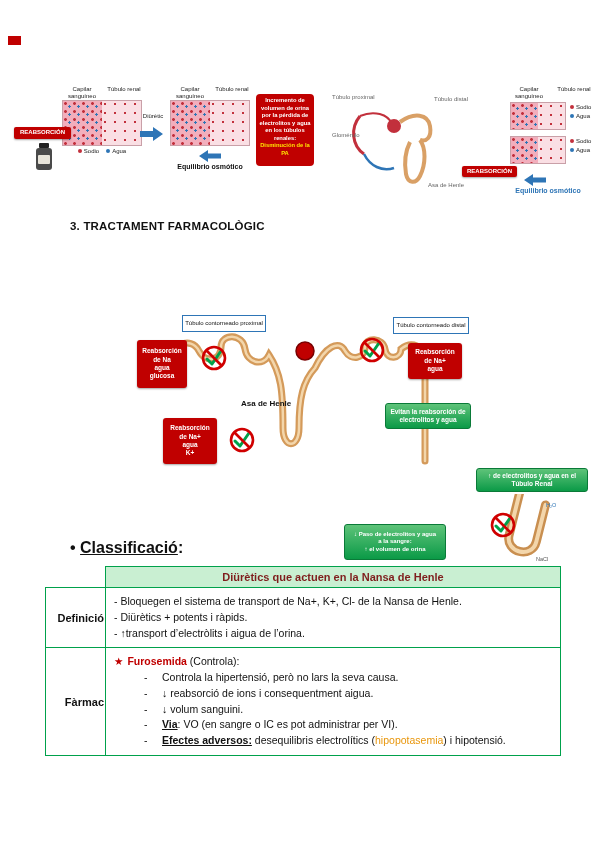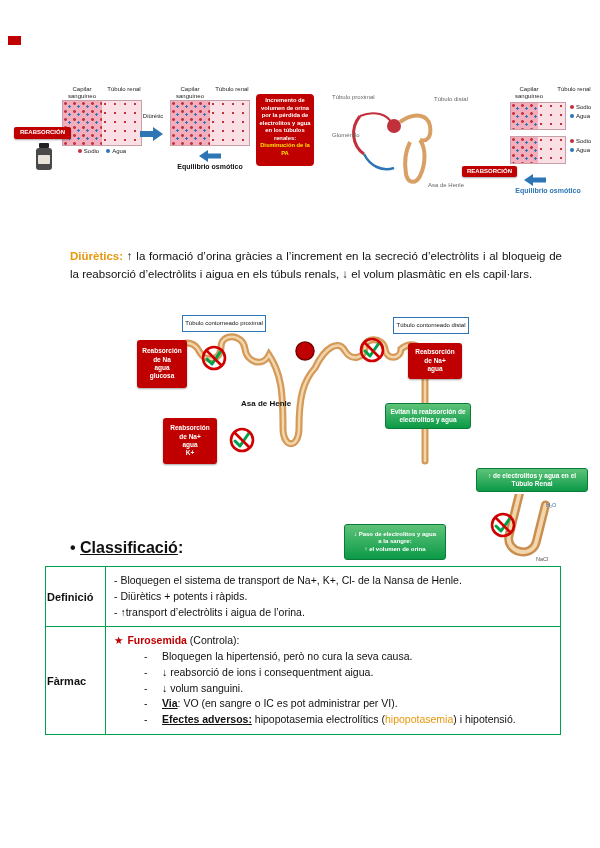--- a/index.html
+++ b/index.html
@@ -25,21 +25,21 @@
   .equil.blue{color:#2e75b6}
   .h3{position:absolute;left:70px;top:220px;font-size:11.5px;font-weight:bold;letter-spacing:.2px}
   .intro{position:absolute;left:70px;top:247px;width:492px;font-size:11.5px;line-height:1.58;text-align:justify}
   .intro .lead{color:#e8960c;font-weight:bold}
   .classif{position:absolute;left:70px;top:539px;font-size:16px;font-weight:bold}
   .classif .u{text-decoration:underline}
   .tbl{position:absolute;left:45px;top:566px;border-collapse:collapse;width:516px;font-size:10.5px;color:#111}
   .tbl td{border:1px solid #00a14b}
   .tbl td.corner{border:none;width:60px}
   .tbl td.hdr{height:21px;background:#c9efd2;color:#7f1d1d;font-weight:bold;text-align:center;font-size:11px}
-  .tbl td.rowlabel{width:60px;text-align:left;font-weight:bold;font-size:11px;vertical-align:middle}
+  .tbl td.rowlabel{width:60px;text-align:right;font-weight:bold;font-size:11px;vertical-align:middle}
   .tbl td.cell{padding:6px 8px;line-height:1.5;vertical-align:middle}
   .sub{display:flex;padding-left:30px}
   .sub .dash{width:18px;flex:none}
   .star{color:#c00000;margin-right:4px}
   .drug{color:#c00000;font-weight:bold}
   .u-b{font-weight:bold;text-decoration:underline}
   .orange{color:#e8960c}
   .callout{background:#c00000;border-radius:4px;color:#fff;font-size:5.8px;line-height:1.3;text-align:center;padding:3px;font-weight:bold}
   .callout .hl{color:#ffe100}
 </style>
@@ -162,24 +162,22 @@
           <span>Agua</span>
         </span>
     </div>
     <div class="abs redbox" style="left:0;top:80px;width:55px;height:11px;border-radius:2px;font-size:6px">REABSORCIÓN</div>
     <svg class="abs" style="left:62px;top:88px" width="22" height="12" viewBox="0 0 22 12">
       <path d="M22,3.5 L9,3.5 L9,0 L0,6 L9,12 L9,8.5 L22,8.5 Z" fill="#2e75b6"></path>
     </svg>
     <div class="abs equil blue" style="left:40px;top:101px;width:92px">Equilibrio osmótico</div>
   </div>
 
-
-  <p class="intro" style="margin:0">
-    <span class="lead">Diürètics:</span><span> ↑ la formació d’orina gràcies a l’increment en la secreció d’electròlits i al bloqueig de la reabsorció d’electròlits i aigua en els túbuls renals, ↓ el volum plasmàtic en els capil·lars.</span>
-  </p>
+  <div class="h3">3. TRACTAMENT FARMACOLÒGIC</div>
+
 
   <div class="abs" style="left:133px;top:313px;width:340px;height:160px">
     <svg width="340" height="160" viewBox="0 0 340 160" style="position:absolute;left:0;top:0">
       <path d="M40,52 C35,32 58,22 66,38 C72,50 88,48 88,34 C88,20 110,20 112,36 C114,50 130,54 136,42 C148,60 150,78 150,115 C150,136 166,136 166,115 C166,85 170,68 182,55 C192,34 206,26 212,38 C218,48 232,46 232,34 C232,24 250,24 252,36 C254,48 268,46 268,36 C278,28 292,32 292,48 L292,148" stroke="#d49a5a" stroke-width="7" fill="none" stroke-linecap="round"></path>
       <path d="M40,52 C35,32 58,22 66,38 C72,50 88,48 88,34 C88,20 110,20 112,36 C114,50 130,54 136,42 C148,60 150,78 150,115 C150,136 166,136 166,115 C166,85 170,68 182,55 C192,34 206,26 212,38 C218,48 232,46 232,34 C232,24 250,24 252,36 C254,48 268,46 268,36 C278,28 292,32 292,48 L292,148" stroke="#f3d6ab" stroke-width="2.5" fill="none" stroke-linecap="round"></path>
       <circle cx="172" cy="38" r="9" fill="#c00000" stroke="#7a0000" stroke-width="1.5"></circle>
     </svg>
 
     <div class="abs labelbox" style="left:49px;top:2px;width:84px;height:17px">Túbulo contorneado proximal</div>
     <div class="abs labelbox" style="left:260px;top:4px;width:76px;height:17px">Túbulo contorneado distal</div>
@@ -239,52 +237,56 @@
     </div>
   </div>
 
   <div class="classif">
     <span>•</span>
     <span class="u">Classificació</span><span>:</span>
   </div>
 
   <table class="tbl">
     <tbody>
+        <tr>
+      <td class="corner"></td>
+      <td class="hdr">Diürètics que actuen en la Nansa de Henle</td>
+    </tr>
     <tr>
       <td class="rowlabel">Definició</td>
       <td class="cell">
         <div>- Bloquegen el sistema de transport de Na+, K+, Cl- de la Nansa de Henle.</div>
         <div>- Diürètics + potents i ràpids.</div>
         <div>- ↑transport d’electròlits i aigua de l’orina.</div>
       </td>
     </tr>
     <tr>
       <td class="rowlabel">Fàrmac</td>
       <td class="cell">
         <div>
           <span class="star">★</span><span class="drug">Furosemida</span><span> (Controla):</span>
         </div>
         <div class="sub">
           <span class="dash">-</span>
-              <span>Bloquegen la hipertensió, però no cura la seva causa.</span>
+              <span>Controla la hipertensió, però no lars la seva causa.</span>
         </div>
         <div class="sub">
           <span class="dash">-</span>
               <span>↓ reabsorció de ions i consequentment aigua.</span>
         </div>
         <div class="sub">
           <span class="dash">-</span>
               <span>↓ volum sanguini.</span>
         </div>
         <div class="sub">
           <span class="dash">-</span>
           <span><span class="u-b">Via</span><span>: </span><span>VO (en sangre o IC es pot administrar per VI).</span></span>
         </div>
         <div class="sub">
           <span class="dash">-</span>
-          <span><span class="u-b">Efectes adversos:</span><span> hipopotasemia electrolítics (</span><span class="orange">hipopotasemia</span><span>) i hipotensió.</span></span>
+          <span><span class="u-b">Efectes adversos:</span><span> desequilibris electrolítics (</span><span class="orange">hipopotasemia</span><span>) i hipotensió.</span></span>
         </div>
       </td>
     </tr>
   </tbody>
     </table>
 
 </div>
 
 </body></html>

